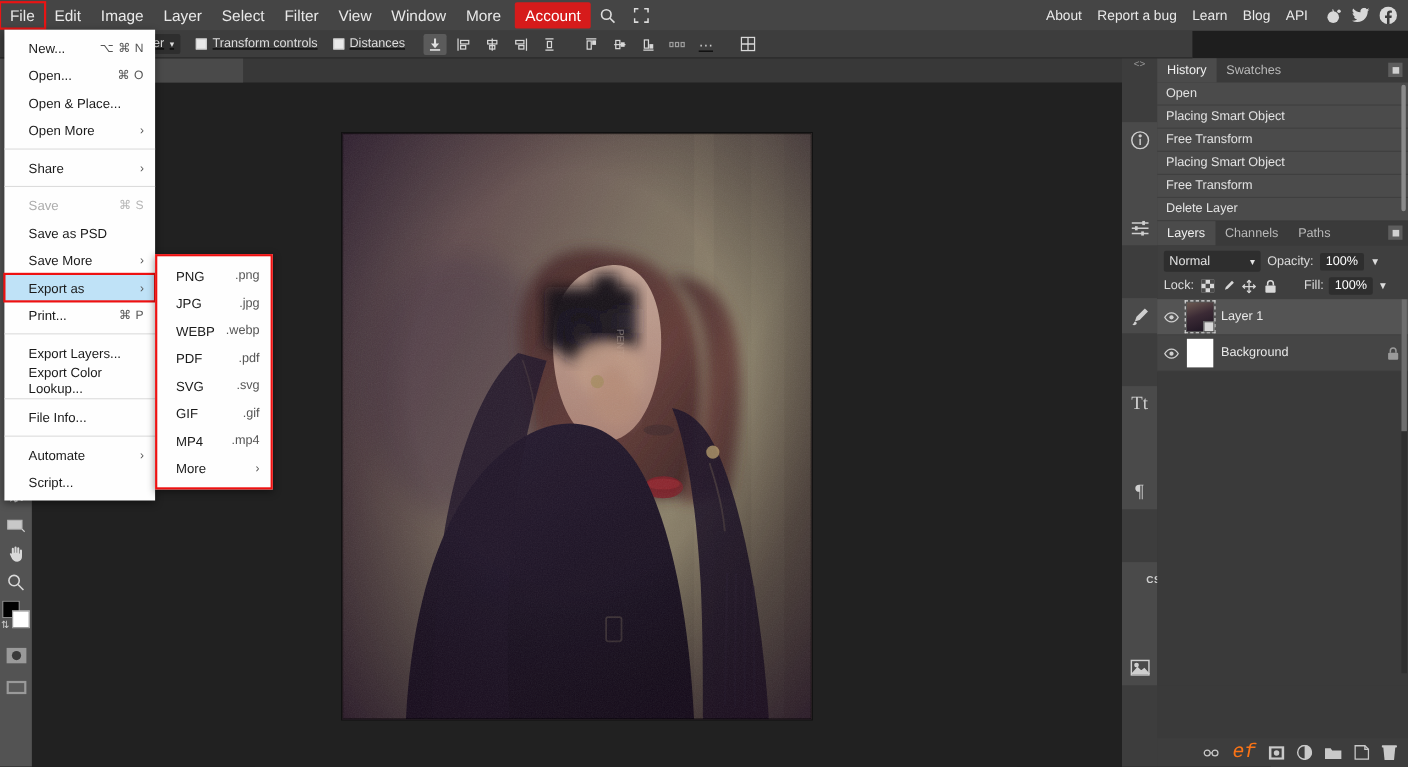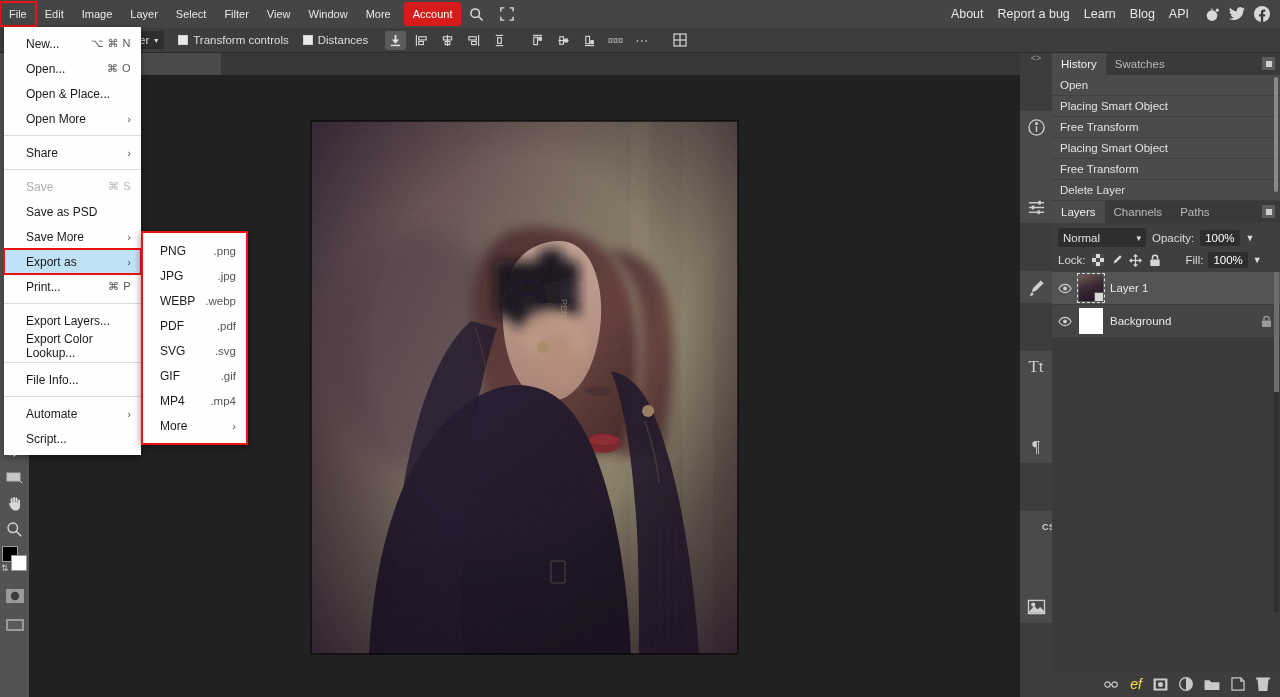--- a/index.html
+++ b/index.html
@@ -12,43 +12,43 @@
   }
   #app { position: relative; width: 1280px; height: 697px; }
 
   
   .menubar {
     position: absolute; top: 0; left: 0; width: 1280px; height: 28px;
     background: #454545; display: flex; align-items: center;
     z-index: 40;
   }
   .menu-item {
-    color: #e8e8e8; font-size: 11px; padding: 4px 9px;
+    color: #e8e8e8; font-size: 14px; padding: 4px 9px;
     line-height: 16px; cursor: default; white-space: nowrap;
   }
   .menu-item.active-outline {
     outline: 2px solid #e81414; outline-offset: -1px;
     background: #454545;
   }
   .menu-item.account {
     background: #d61b1b; color: #fff; border-radius: 2px;
     padding: 4px 9px; margin-left: 4px; font-weight: normal;
   }
   .mb-icon { color: #dcdcdc; padding: 0 8px; display: flex; align-items: center; }
   .menubar-right {
     margin-left: auto; display: flex; align-items: center; padding-right: 10px;
   }
   .menubar-right .menu-item { font-size: 12.5px; padding: 4px 7px; }
   .social { display: flex; align-items: center; gap: 9px; margin-left: 8px; }
 
   
   .optionsbar {
-    position: absolute; top: 28px; left: 0; width: 1280px; height: 25px;
+    position: absolute; top: 28px; left: 0; width: 1084px; height: 25px;
     background: #3d3d3d; display: flex; align-items: center;
-    border-bottom: 1px solid #2b2b2b; z-index: 20;
+    border-bottom: 1px solid #2b2b2b; z-index: 20; text-decoration: underline;
   }
   .opt-select {
     background: #2e2e2e; color: #ddd; font-size: 11.5px;
     padding: 2px 6px; border: none; height: 18px;
     display: flex; align-items: center; gap: 5px; border-radius: 2px;
   }
   .opt-check { display: flex; align-items: center; gap: 5px; color: #ddd; font-size: 11.5px; margin-left: 14px; }
   .cbox { width: 10px; height: 10px; background: #e9e9e9; border: 1px solid #d0d0d0; }
   .opt-btn {
     width: 21px; height: 19px; margin-left: 5px;
@@ -678,21 +678,21 @@
       </div>
 
       <div class="panel-bottom">
         <span>
           <svg width="16" height="9" viewBox="0 0 18 10" fill="none" stroke="#c9c9c9" stroke-width="1.3">
               <circle cx="5" cy="5" r="3"></circle>
               <circle cx="13" cy="5" r="3"></circle>
               <line x1="8" y1="5" x2="10" y2="5"></line>
             </svg>
         </span>
-        <span style="font-family:Liberation Sans, sans-serif;font-style:italic;font-size:14px;color:#fde047;">ef</span>
+        <span style="font-family:Liberation Mono, monospace;font-style:italic;font-size:18px;color:#f97316;">ef</span>
         <span>
           <svg width="15" height="13" viewBox="0 0 16 14">
               <rect x="0.5" y="0.5" width="15" height="13" fill="#c9c9c9"></rect>
               <rect x="3" y="2.6" width="10" height="8.8" fill="#3d3d3d"></rect>
               <circle cx="8" cy="7" r="2.7" fill="#c9c9c9"></circle>
             </svg>
         </span>
         <span>
           <svg width="14" height="14" viewBox="0 0 14 14">
               <circle cx="7" cy="7" r="6.3" fill="none" stroke="#c9c9c9" stroke-width="1.3"></circle>

